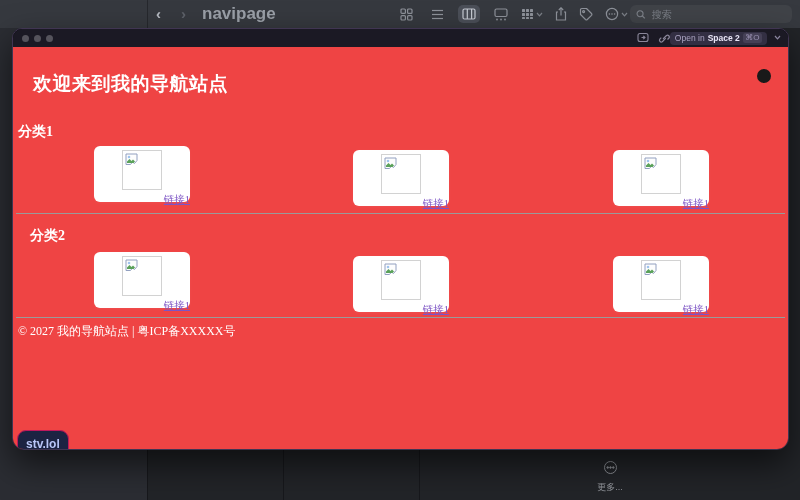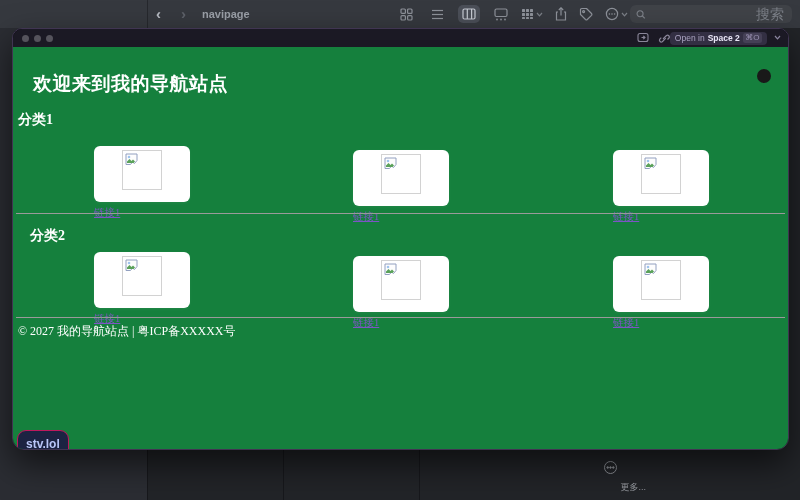--- a/index.html
+++ b/index.html
@@ -4,73 +4,73 @@
 <style>
   html,body{margin:0;padding:0;background:#222428;}
   body{width:800px;height:500px;overflow:hidden;font-family:"Liberation Sans",sans-serif;}
   .screen{position:relative;width:800px;height:500px;background:#222428;overflow:hidden;}
 
   
   .sidebar-strip{position:absolute;left:0;top:28px;bottom:0;width:147px;background:#2b2d33;}
   .col-div{position:absolute;top:28px;bottom:0;width:1px;background:#17181c;}
   .more-wrap{position:absolute;left:574px;top:460px;width:72px;text-align:center;color:#8d9096;}
   .more-icon{display:inline-block;}
-  .more-label{font-size:9px;margin-top:2px;color:#94979d;text-align:right;}
+  .more-label{font-size:9px;margin-top:2px;color:#94979d;}
 
   
   .finder-toolbar{position:absolute;top:0;left:0;right:0;height:28px;background:#36393f;}
   .tb-div{position:absolute;left:147px;top:0;bottom:0;width:1px;background:#26282d;}
   .tb{position:absolute;top:0;height:28px;display:flex;align-items:center;color:#8e929a;}
   .nav-back{left:156px;color:#b7bbc3;}
   .nav-fwd{left:181px;color:#5e626a;}
   .nav-arrow{font-size:15px;line-height:28px;font-weight:bold;}
-  .win-title{left:202px;font-size:11px;font-weight:bold;color:#9ba0a8;}
+  .win-title{left:202px;font-size:17px;font-weight:bold;color:#9ba0a8;}
   .viewgrp{left:396px;gap:10px;}
   .view-btn{display:flex;align-items:center;justify-content:center;padding:3px 4px;border-radius:5px;}
   .view-sel{background:#4b4f58;}
   .actgrp{left:521px;gap:12px;}
   .act-btn{display:flex;align-items:center;gap:2px;}
   .chev{opacity:.8;}
   .search-field{position:absolute;left:630px;right:8px;top:5px;height:18px;background:rgba(255,255,255,.05);
     border-radius:6px;display:flex;align-items:center;padding:0 6px;gap:4px;}
-  .search-field input{background:transparent;border:none;outline:none;color:#c7cad0;font-size:14px;width:100%;
-    font-family:"Liberation Sans",sans-serif;text-align:right;}
+  .search-field input{background:transparent;border:none;outline:none;color:#c7cad0;font-size:10px;width:100%;
+    font-family:"Liberation Sans",sans-serif;}
   .search-field input::placeholder{color:#7c8088;}
 
   
   .browser-window{position:absolute;left:12px;top:28px;width:775px;height:420px;background:#07070a;
     border:1px solid #403552;border-radius:10px 10px 12px 12px;box-shadow:0 14px 34px rgba(0,0,0,.6);}
   .titlebar{position:absolute;top:0;left:0;right:0;height:18px;background:#1b1924;border-radius:9px 9px 0 0;}
   .lights{position:absolute;left:9px;top:5.5px;display:flex;gap:5px;}
   .light{width:7px;height:7px;border-radius:50%;background:#55535c;}
   .url-field{position:absolute;left:40px;right:148px;top:2.5px;height:13px;background:#262333;border-radius:4px;
     display:flex;align-items:center;justify-content:center;color:#b3afc2;font-size:9px;}
   .url-mag{position:absolute;left:5px;top:2.5px;}
   .url-icons{position:absolute;right:118px;top:3px;display:flex;gap:9px;color:#8a8699;}
   .open-btn{position:absolute;right:21px;top:2.5px;height:13px;display:flex;align-items:center;gap:3px;
     background:#332f43;border-radius:4px;padding:0 5px;font-size:8.5px;color:#aaa3c0;}
   .open-space{font-weight:bold;color:#e9e5f6;}
   .kbd{background:#454056;border-radius:2.5px;padding:0 2.5px;color:#988fb0;font-size:8px;line-height:10px;}
   .open-chevron{position:absolute;right:7px;top:6px;color:#8b85a0;}
 
   
-  .page{position:absolute;left:0;top:18px;right:0;bottom:0;background:#15803d;border-radius:0 0 11px 11px;
+  .page{position:absolute;left:0;top:18px;right:0;bottom:0;background:#ef4444;border-radius:0 0 11px 11px;
     overflow:hidden;color:#fff;font-family:"Liberation Serif",serif;}
   .page-title{position:absolute;left:20px;top:24px;margin:0;font-size:19px;font-weight:bold;letter-spacing:.5px;}
   .sec-heading{position:absolute;left:5px;margin:0;font-size:14px;font-weight:bold;}
-  .h-sec1{top:64px;} .h-sec2{top:180px;margin-left:12px;}
+  .h-sec1{top:76px;} .h-sec2{top:180px;margin-left:12px;}
   .card-row{position:absolute;left:0;right:0;height:62px;}
   .row1{top:99px;} .row2{top:205px;}
   .card{position:absolute;top:4px;width:96px;height:56px;background:#fff;border-radius:6px;
     box-shadow:0 1px 3px rgba(255,255,255,.06);}
   .card.first{top:0;}
   .c1{left:81px;} .c2{left:340px;} .c3{left:600px;}
   .img-box{width:38px;height:38px;border:1px solid #d2d2d2;background:#fff;margin:4px auto 0;position:relative;}
   .img-box svg{position:absolute;left:2px;top:2px;}
-  .card-link{display:block;text-align:left;font-size:10.5px;margin-top:16px;text-decoration:underline;}
+  .card-link{display:block;text-align:right;font-size:10.5px;margin-top:3px;text-decoration:underline;}
   .rule{position:absolute;left:3px;right:3px;border:none;border-top:1px solid #9a9a9a;margin:0;}
   .rule1{top:166px;} .rule2{top:270px;}
   .page-footer{position:absolute;left:5px;top:276px;font-size:12px;}
   .theme-dot{position:absolute;left:744px;top:22px;width:14px;height:14px;border-radius:50%;background:#191919;}
   .site-badge{position:absolute;left:4px;top:383px;background:#1c2342;border:1px solid #be185d;color:#b9c6f8;
     font-size:12px;font-weight:bold;padding:6px 8px;border-radius:9px;font-family:"Liberation Sans",sans-serif;}
 </style>
 </head>
 <body>
 

